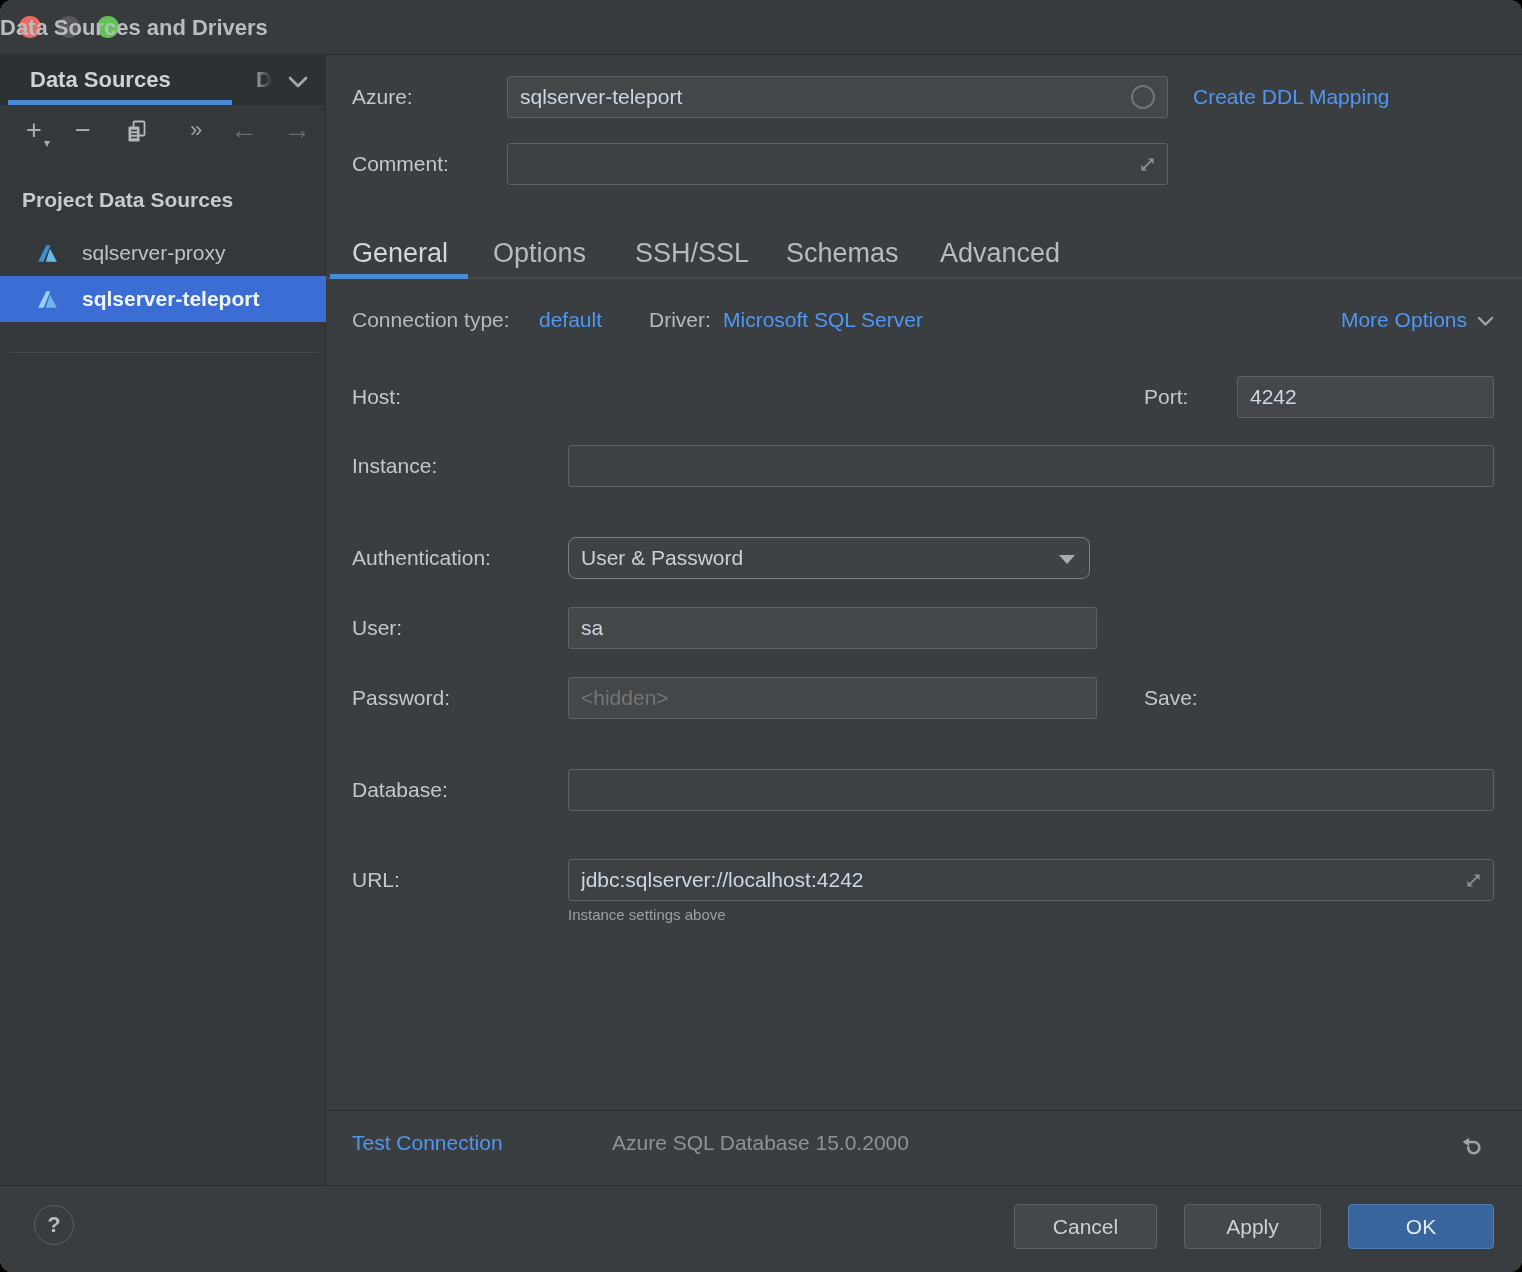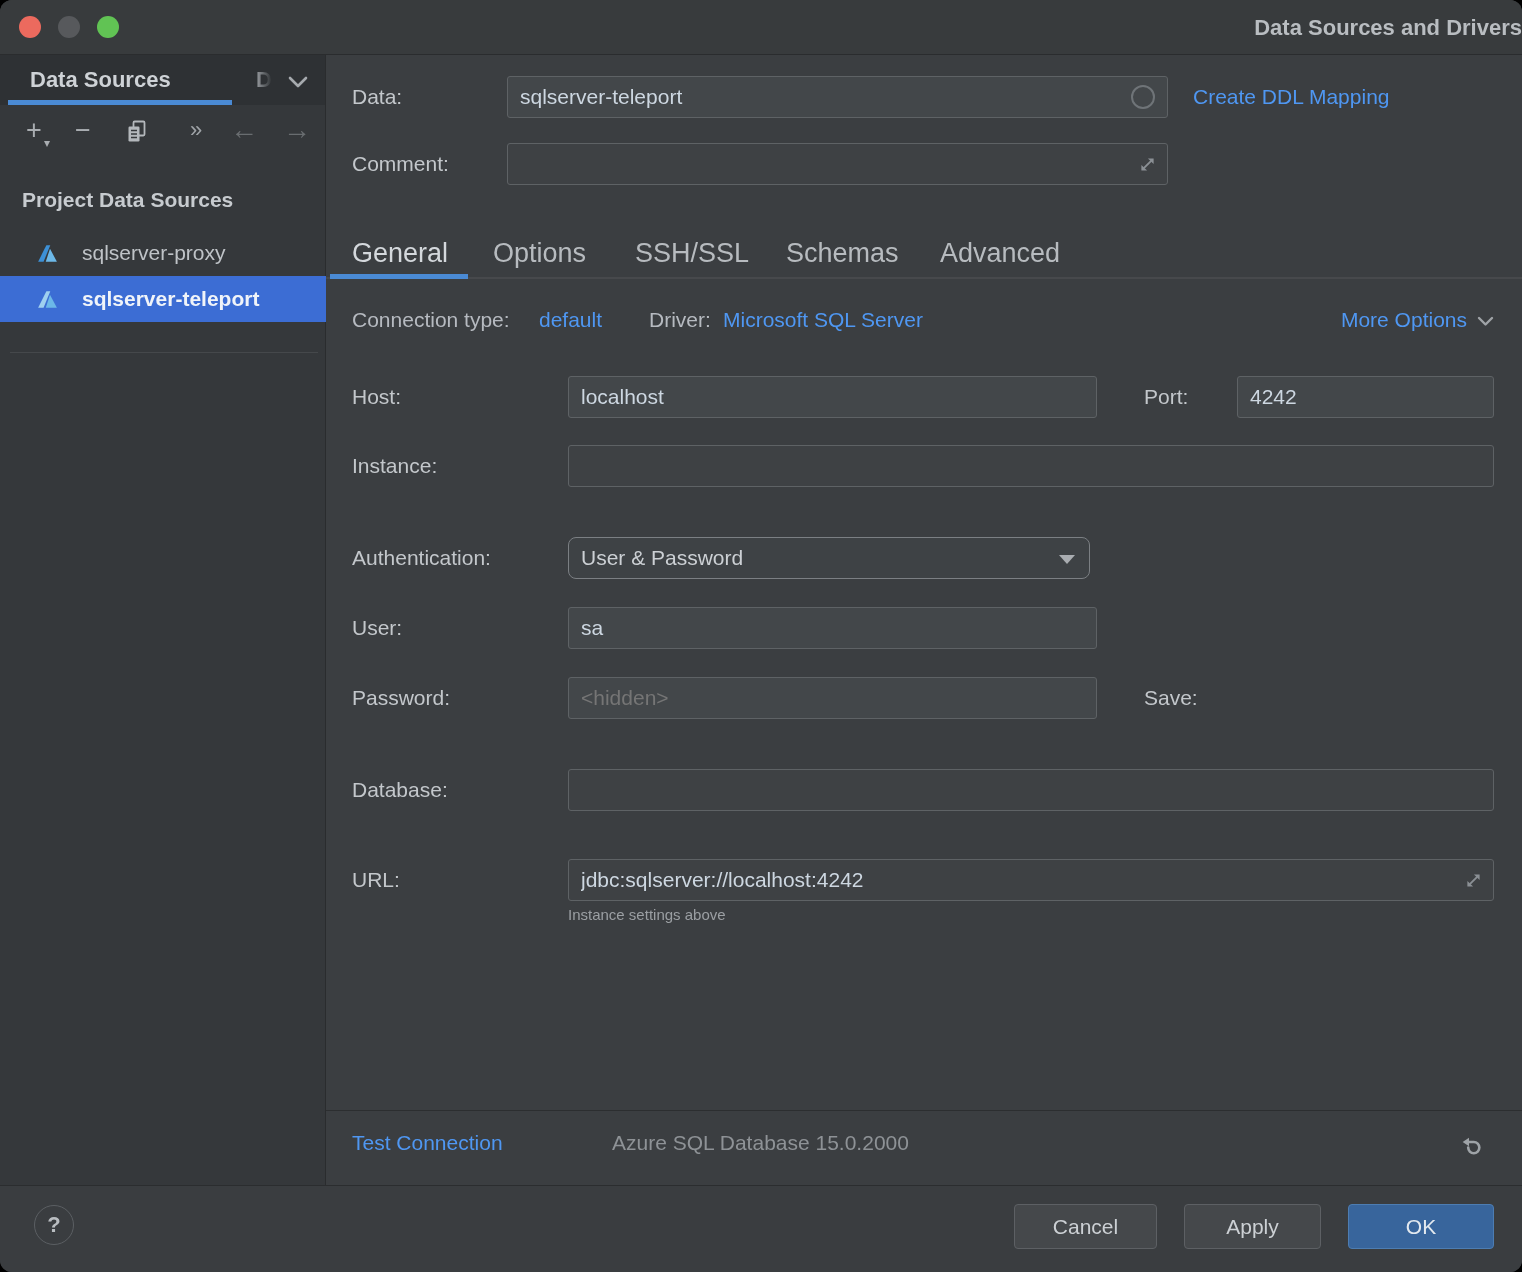--- a/index.html
+++ b/index.html
@@ -4,21 +4,21 @@
 <style>
   * { margin:0; padding:0; box-sizing:border-box; }
   html,body { width:1522px; height:1272px; background:#000; font-family:"Liberation Sans", sans-serif; }
   .window { position:absolute; left:0; top:0; width:1522px; height:1272px; background:#3b3e41;
             border-radius:12px; overflow:hidden; }
 
   
   .titlebar { position:absolute; left:0; top:0; width:100%; height:55px; background:#383b3d;
               border-bottom:1px solid #2a2c2e; }
   .titlebar .title { position:absolute; left:0; right:0; top:0; height:55px; line-height:55px;
-                     text-align:right; font-weight:bold; font-size:22px; color:#b9bdc1; }
+                     text-align:left; font-weight:bold; font-size:22px; color:#b9bdc1; }
   .light { position:absolute; top:16px; width:22px; height:22px; border-radius:50%; }
   .light.red { left:19px; background:#ec6a5e; }
   .light.gray { left:58px; background:#57595c; }
   .light.green { left:97px; background:#61c354; }
 
   
   .sidebar { position:absolute; left:0; top:55px; width:326px; height:1130px; background:#35383b;
              border-right:1px solid #2a2c2e; }
   .side-tabs { position:absolute; left:0; top:0; width:100%; height:50px; background:#2e3134; }
   .side-tab-label { position:absolute; left:30px; top:0; height:50px; line-height:50px;
@@ -168,21 +168,21 @@
       </span>
       <span class="lbl">sqlserver-teleport</span>
     </div>
 
     <div class="side-sep"></div>
 
   </div>
 
   <div class="main">
 
-    <div class="row-label" style="left:26px; top:21px;">Data:</div>
+    <div class="row-label" style="left:26px; top:21px;">Azure:</div>
     <div class="fieldbox lit" style="left:181px; top:21px; width:661px;">
       <input class="bare" value="sqlserver-teleport" style="">
       <span class="name-circle"></span>
     </div>
     <div class="row-label link" style="left:867px; top:21px;">Create DDL Mapping</div>
 
     <div class="row-label" style="left:26px; top:88px;">Comment:</div>
     <div class="fieldbox" style="left:181px; top:88px; width:661px;">
       <input class="bare" value="" style="">
       <span class="corner-icon">
@@ -208,21 +208,20 @@
       <span class="glabel" style="left:26px;">Connection type:</span>
       <span class="gvalue link" style="left:213px;">default</span>
       <span class="glabel" style="left:323px;">Driver:</span>
       <span class="gvalue link" style="left:397px;">Microsoft SQL Server</span>
       <span class="more-options"><span class="link">More Options</span><svg width="17" height="11" viewBox="0 0 17 11">
             <polyline points="2,2 8.5,8.5 15,2" fill="none" stroke="#9fa3a7" stroke-width="2.4" stroke-linecap="round" stroke-linejoin="round"></polyline>
           </svg></span>
     </div>
 
     <div class="row-label" style="left:26px; top:321px;">Host:</div>
-    <input class="field" style="left: 242px; top: 321px; width: 529px;" value="localhost">
     <div class="row-label" style="left:818px; top:321px;">Port:</div>
     <input class="field" style="left: 911px; top: 321px; width: 257px;" value="4242">
 
     <div class="row-label" style="left:26px; top:390px;">Instance:</div>
     <input class="field empty" style="left: 242px; top: 390px; width: 926px;" value="">
 
     <div class="row-label" style="left:26px; top:482px;">Authentication:</div>
     <div class="select" style="left:242px; top:482px; width:522px;">
       <span>User &amp; Password</span>
       <span class="caret"></span>

